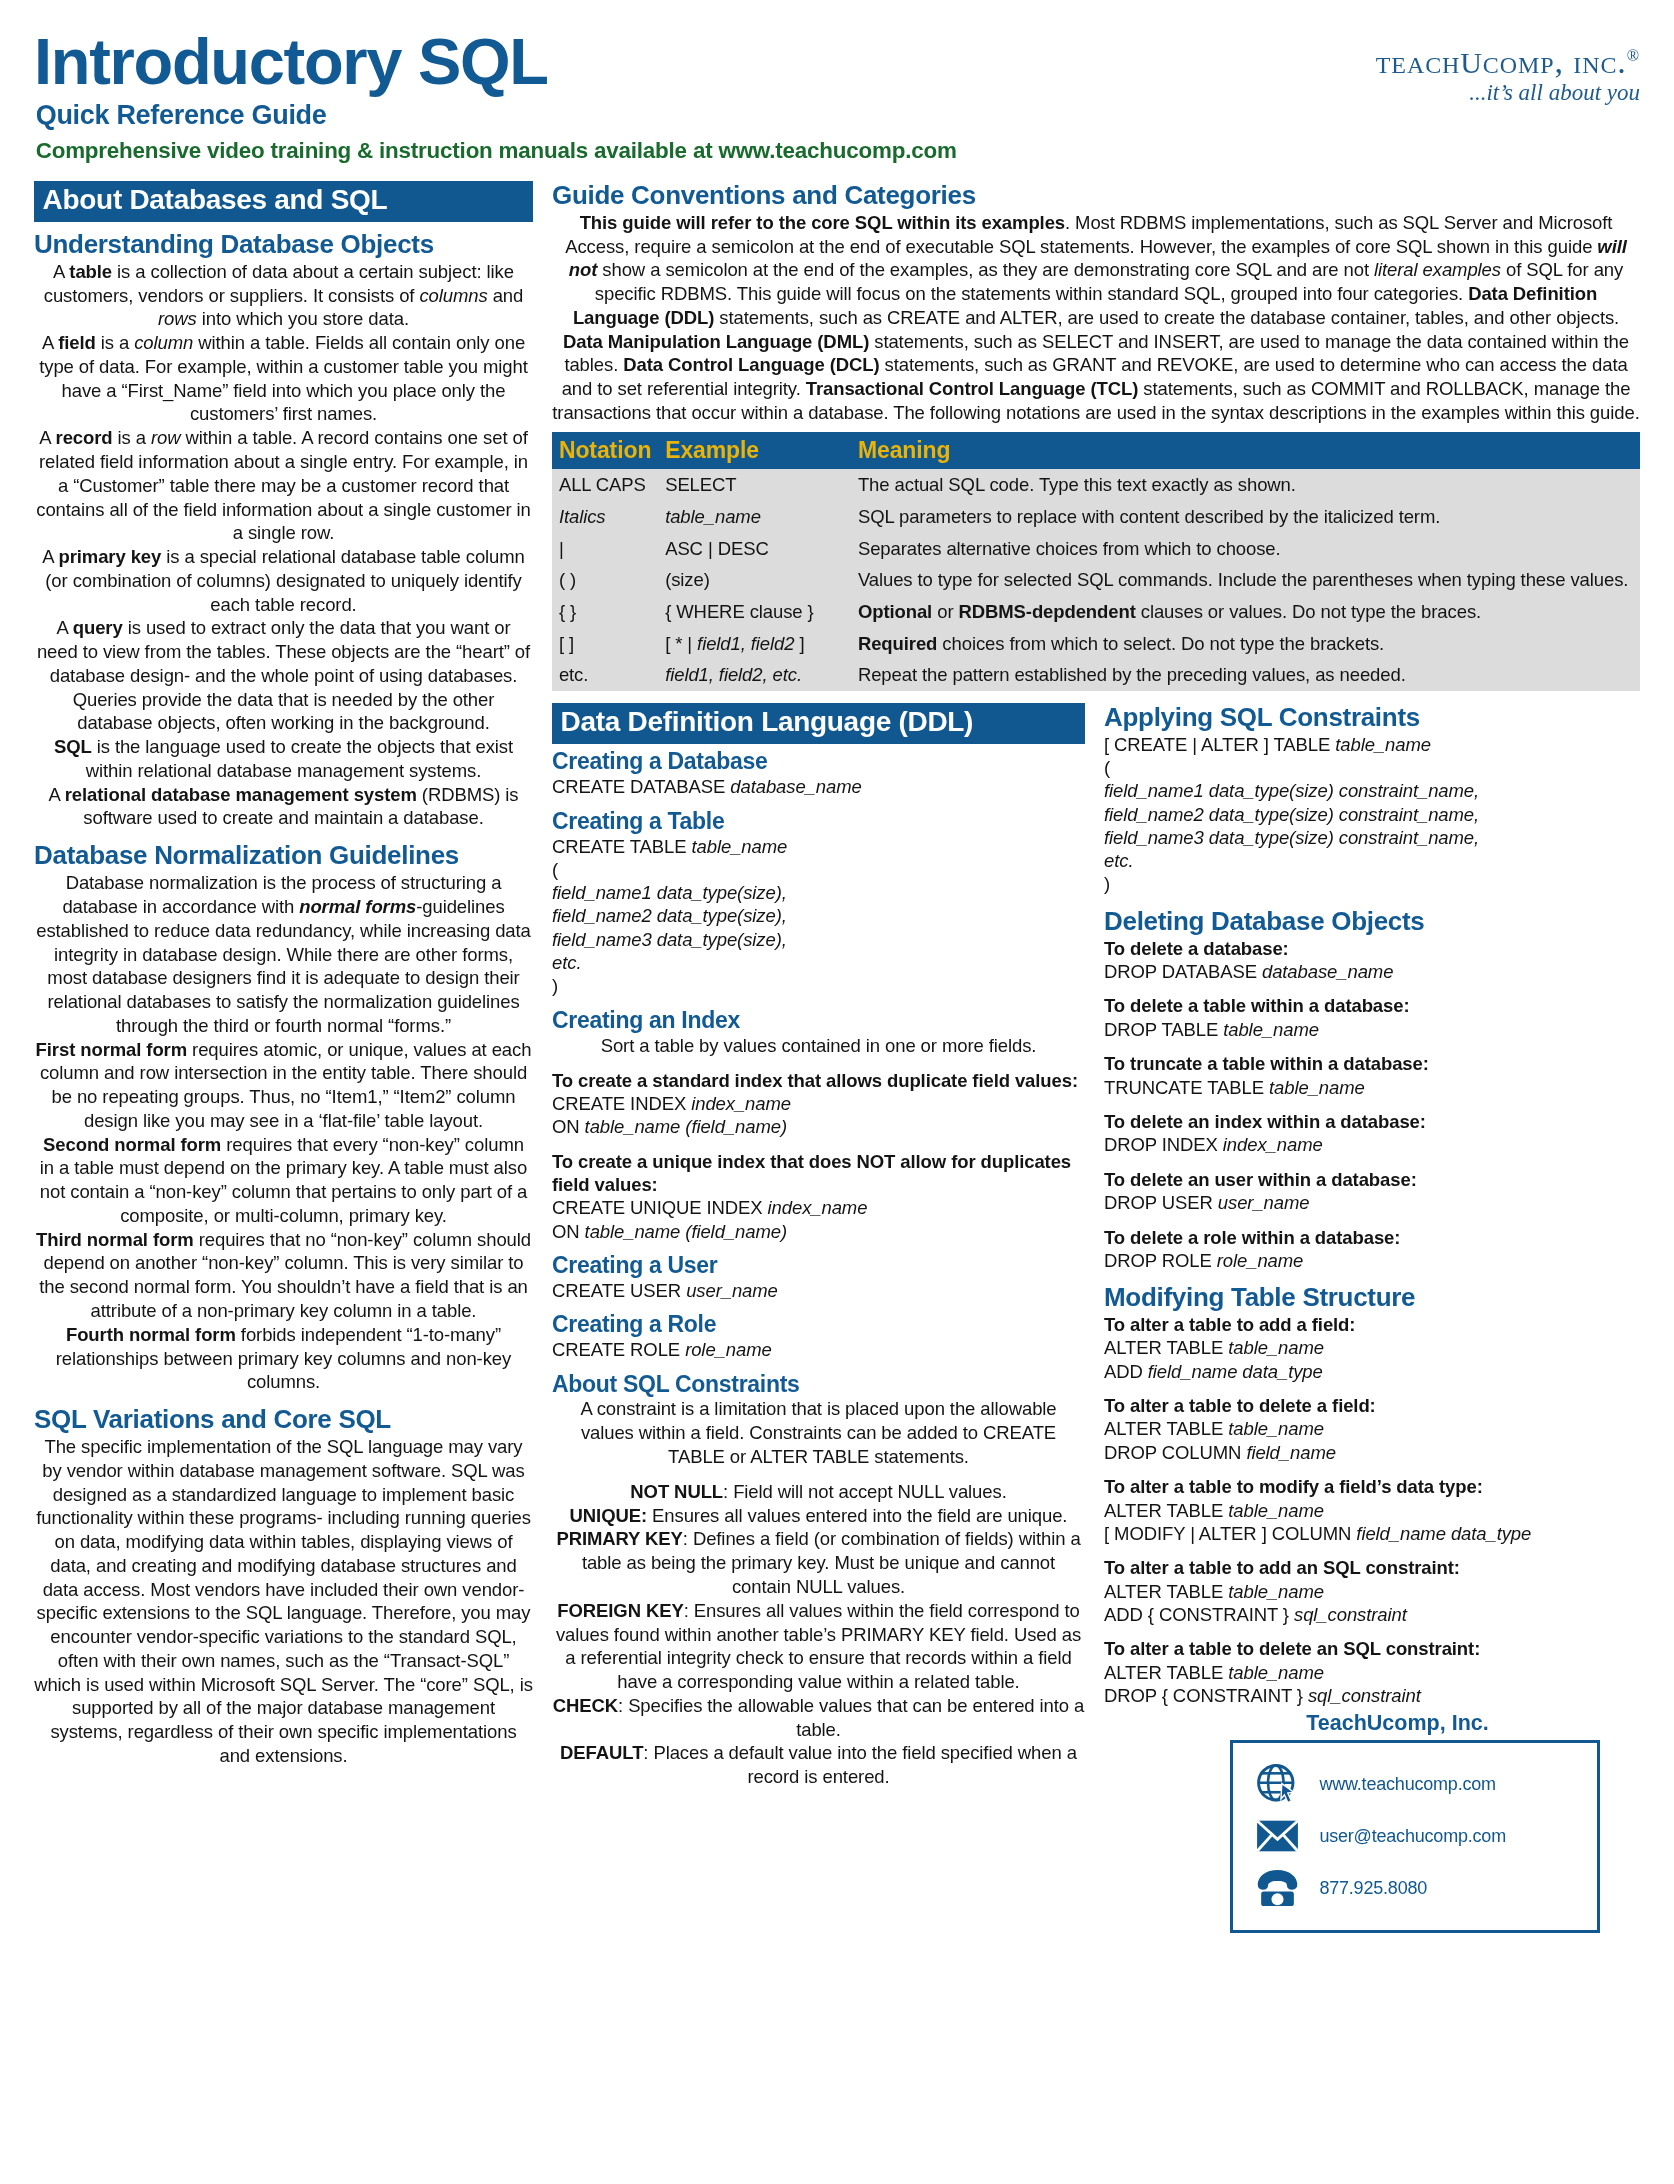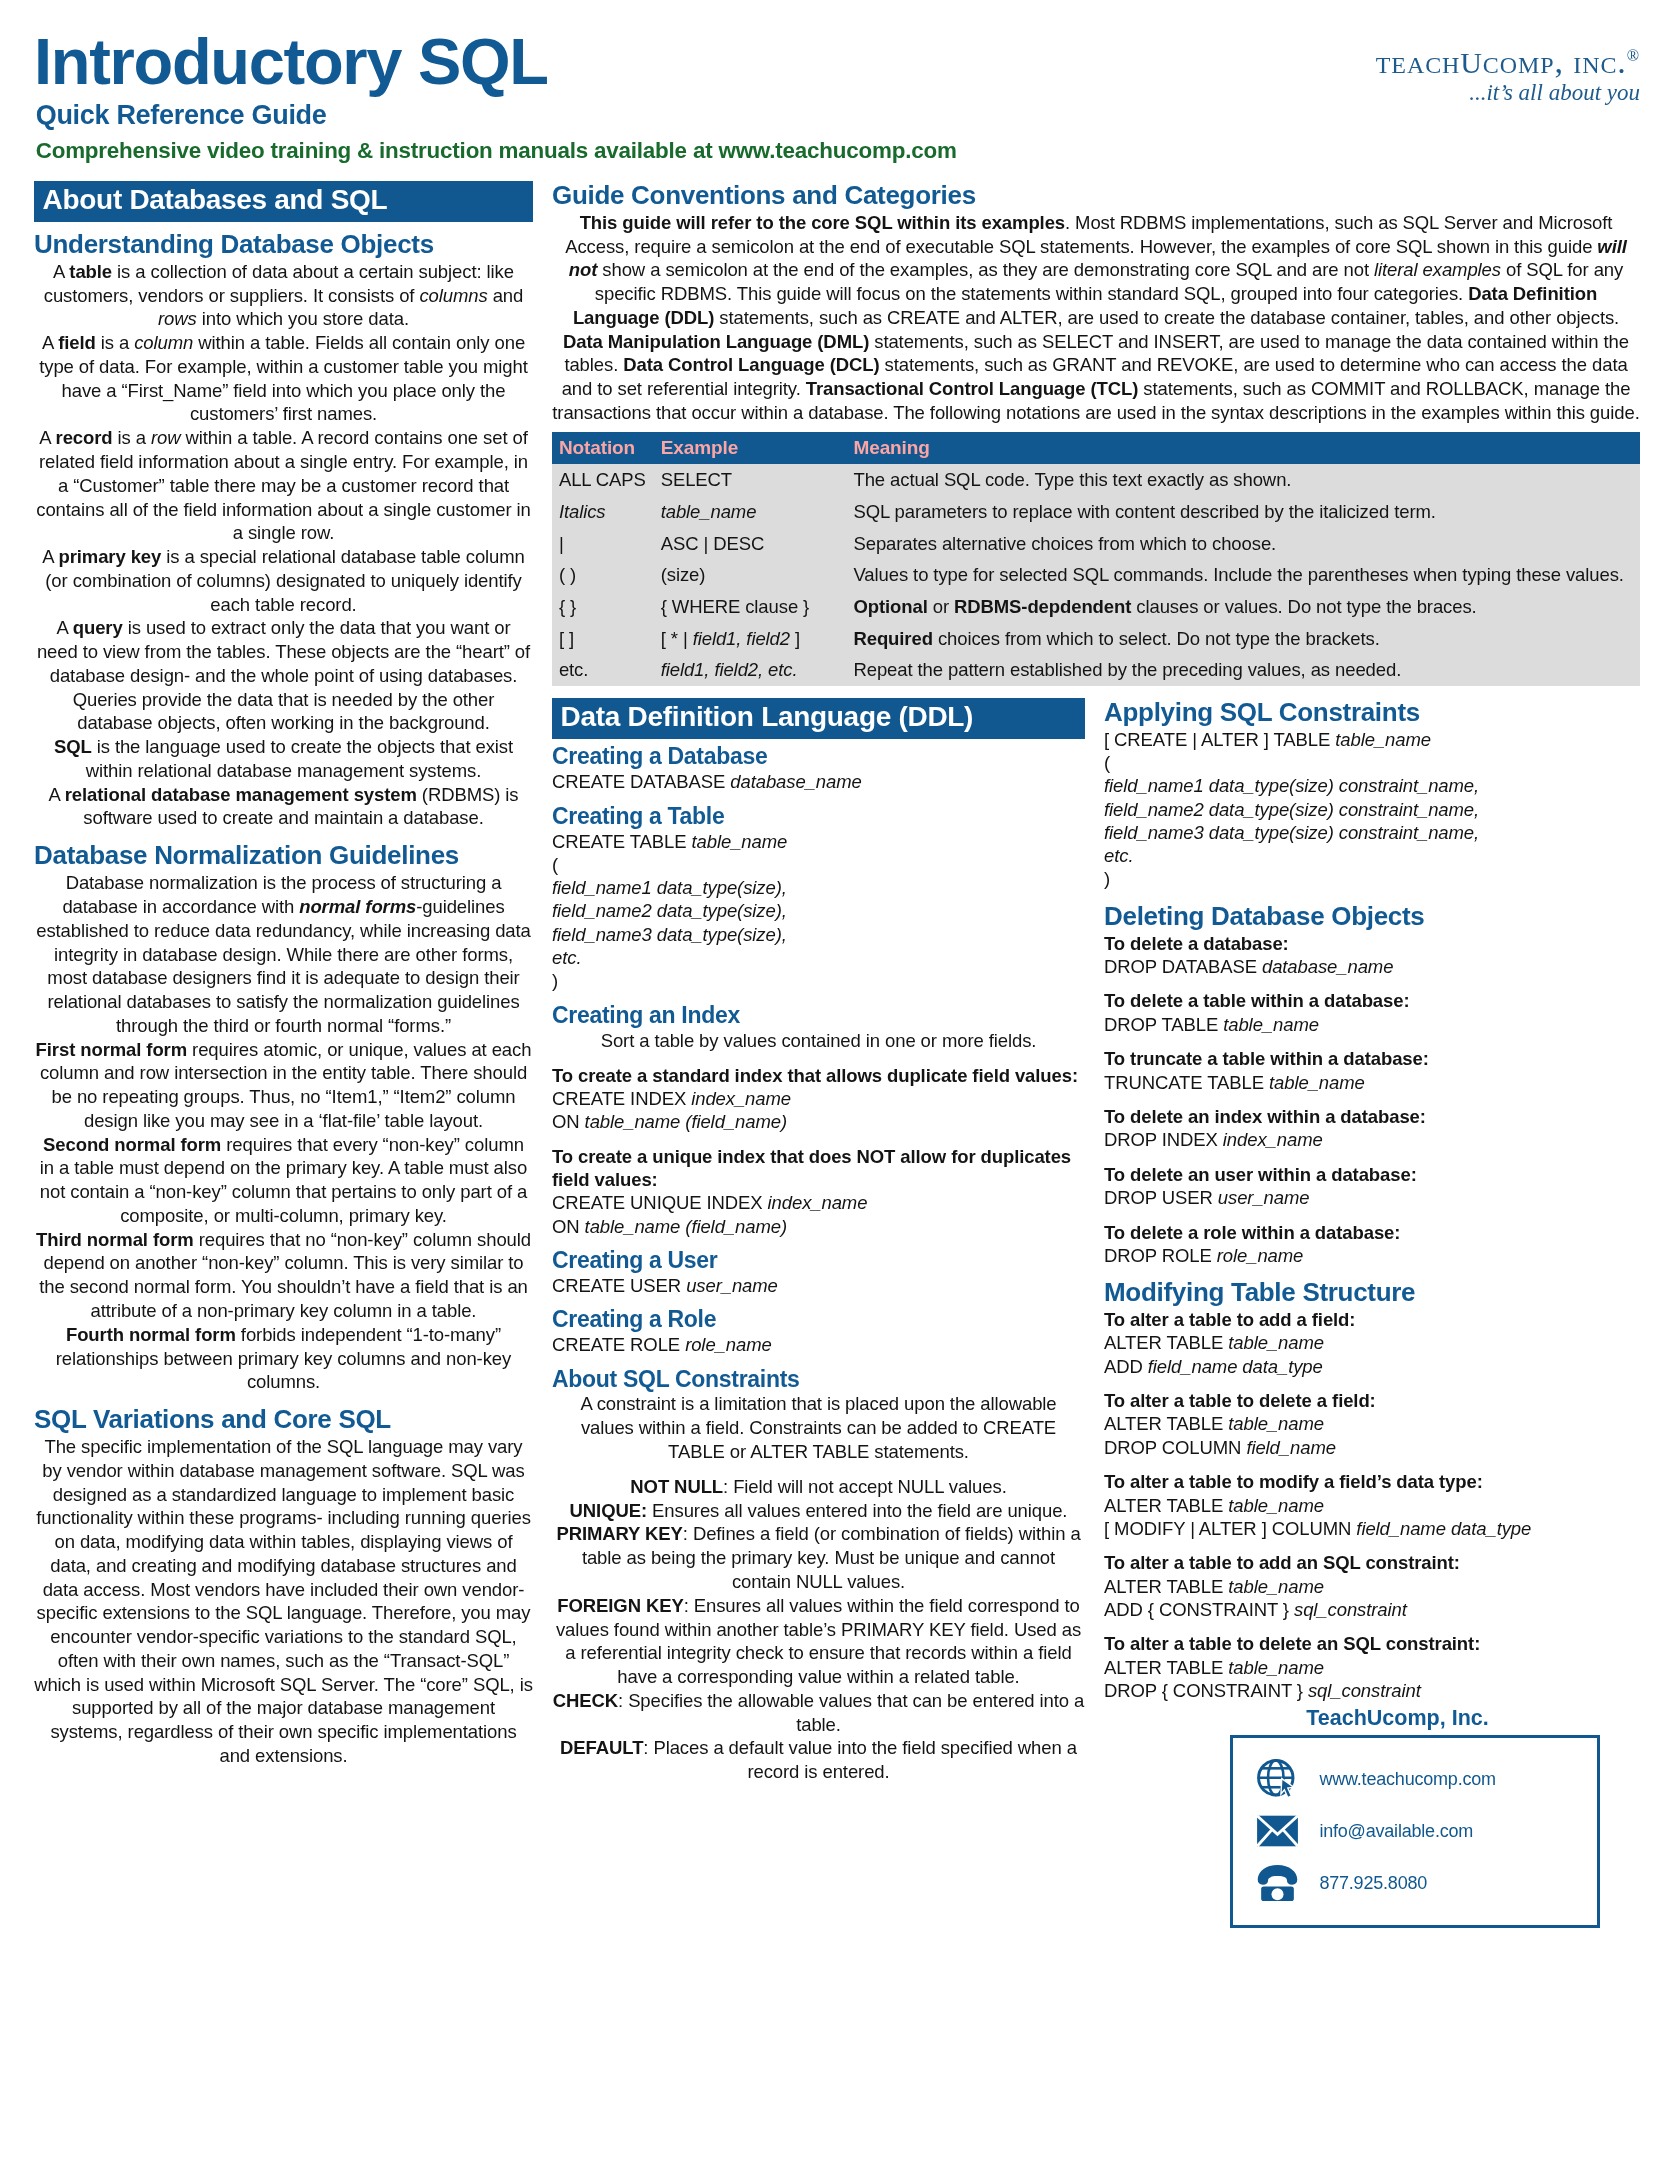--- a/index.html
+++ b/index.html
@@ -172,22 +172,22 @@
 
   
   .notation-table {
     width: 100%;
     border-collapse: collapse;
     margin-top: 7.7px;
     background: #dcdcdc;
   }
   .notation-table thead th {
     background: #10588f;
-    color: #fca5a5;
-    font-size: 19px;
+    color: #eab308;
+    font-size: 23px;
     font-weight: bold;
     text-align: left;
     padding: 4.3px 6.9px 5.2px 6.9px;
     letter-spacing: -0.1px;
   }
   .notation-table td {
     font-size: 18.5px;
     padding: 4.3px 6.9px;
     vertical-align: top;
     line-height: 1.25;
@@ -441,21 +441,21 @@
                   <span class="contact-txt">www.teachucomp.com</span>
                 </div>
                 <div class="contact-row">
                   <span class="contact-ico">
                     <svg width="43" height="34" viewBox="0 0 50 40">
                       <rect x="1" y="2" width="48" height="36" fill="#10588f"></rect>
                       <path d="M1 2 L25 24 L49 2" fill="none" stroke="#ffffff" stroke-width="3.4"></path>
                       <path d="M1 38 L18 19 M49 38 L32 19" fill="none" stroke="#ffffff" stroke-width="3.4"></path>
                     </svg>
                   </span>
-                  <span class="contact-txt">info@available.com</span>
+                  <span class="contact-txt">user@teachucomp.com</span>
                 </div>
                 <div class="contact-row">
                   <span class="contact-ico">
                     <svg width="43" height="40" viewBox="0 0 50 46">
                       <path d="M25 2 C11 2 2 10 2 19 C2 23 4 25 8 25 C12 25 14 23 14 20 C14 17 17 15 25 15 C33 15 36 17 36 20 C36 23 38 25 42 25 C46 25 48 23 48 19 C48 10 39 2 25 2 Z" fill="#10588f"></path>
                       <rect x="6" y="27" width="38" height="17" rx="3" fill="#10588f"></rect>
                       <circle cx="25" cy="36" r="7" fill="#ffffff"></circle>
                     </svg>
                   </span>
                   <span class="contact-txt">877.925.8080</span>

